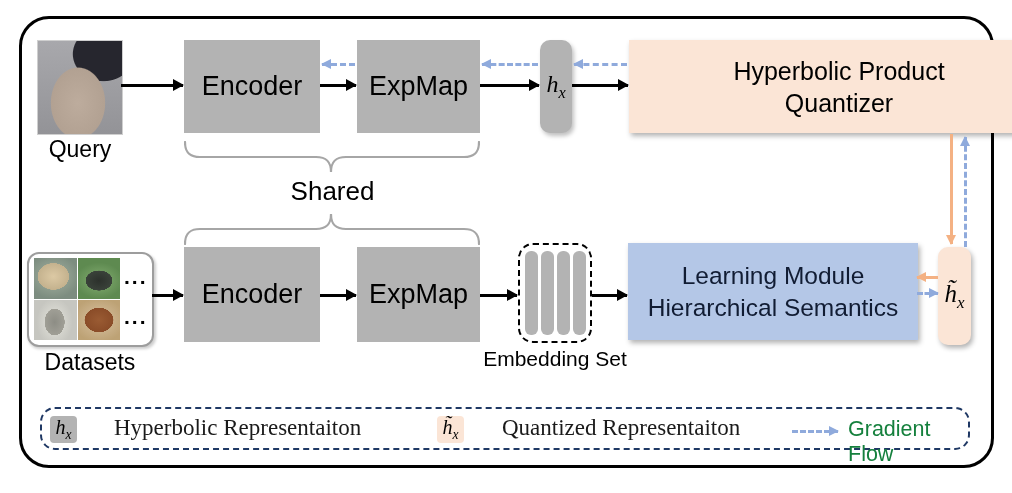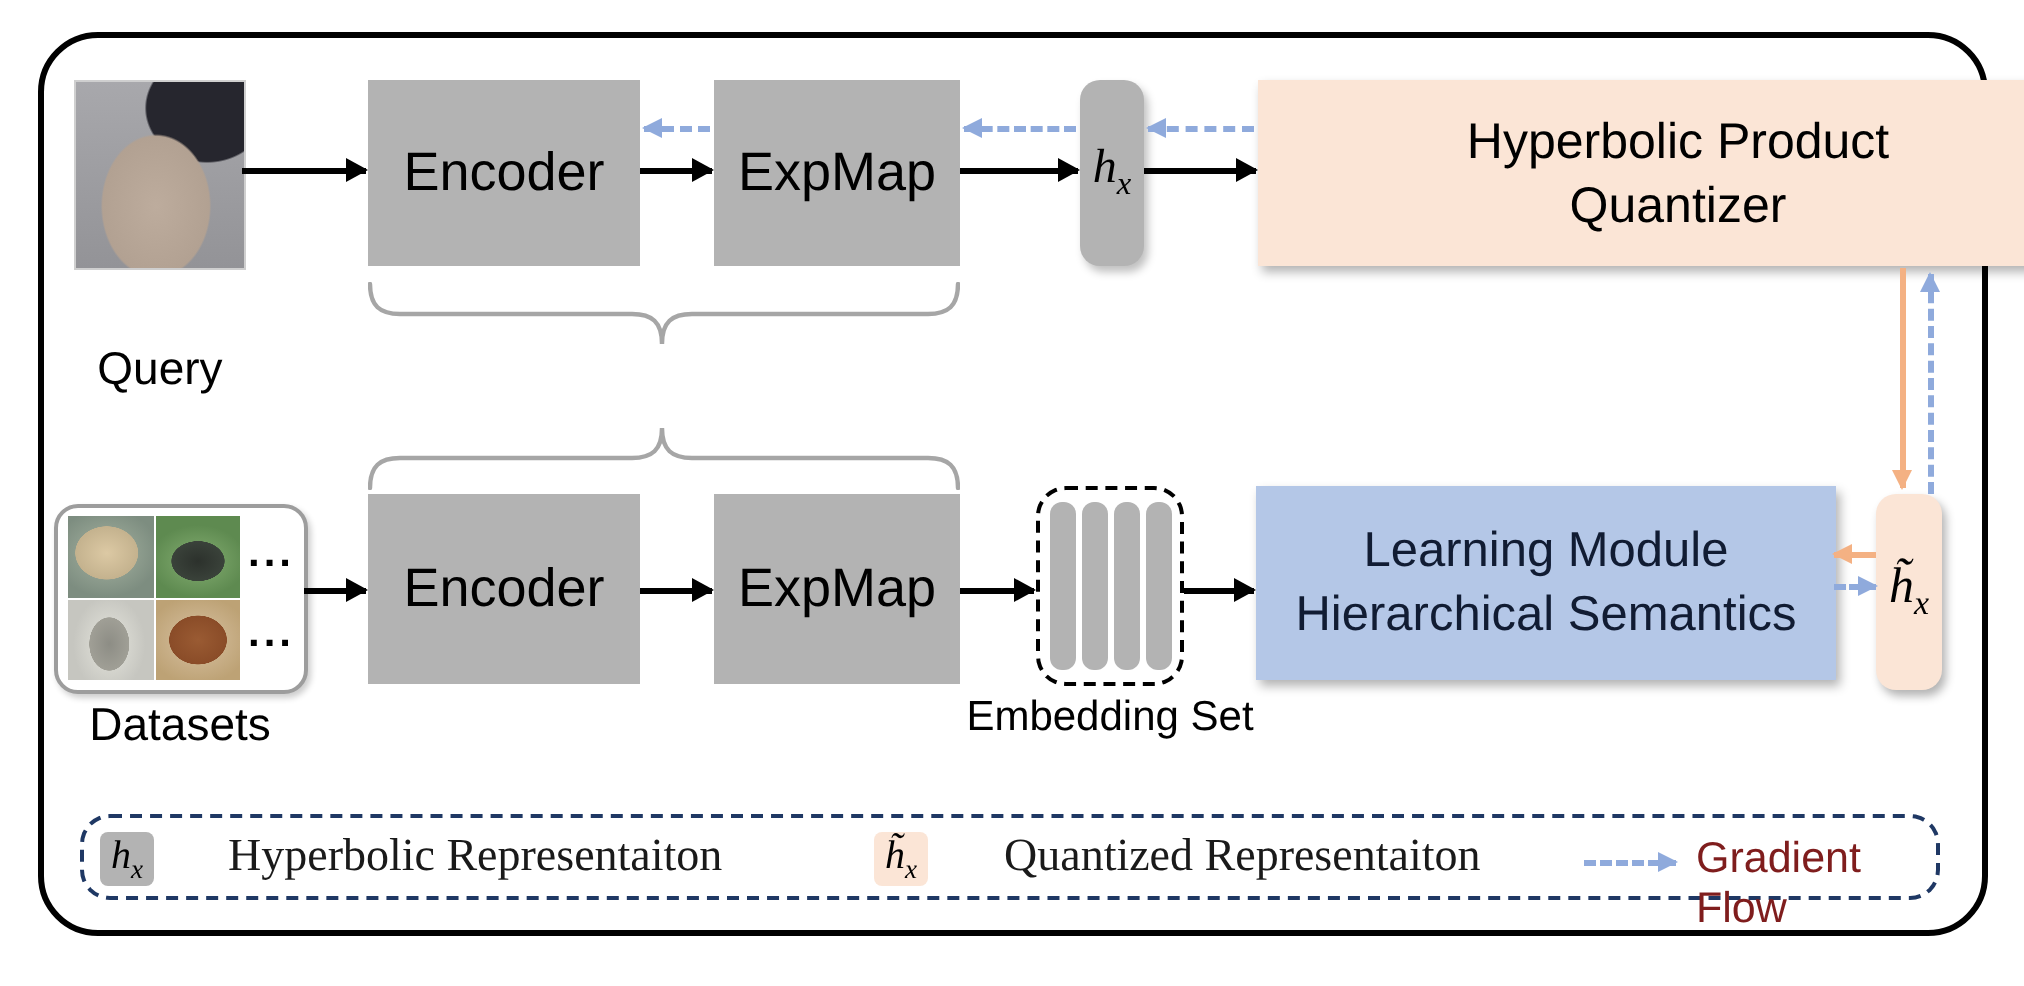--- a/index.html
+++ b/index.html
@@ -83,31 +83,31 @@
 
   
   .brace{position:absolute;}
 
   
   .legend{left:40px;top:407px;width:930px;height:43px;border:2.5px dashed var(--legend-border);
     border-radius:15px;box-sizing:border-box;}
   .chip{position:absolute;top:7px;width:27px;height:27px;border-radius:4px;display:flex;
     align-items:center;justify-content:center;font-size:20px;}
   .ltext{position:absolute;top:6px;font-family:"Liberation Serif",serif;font-size:23px;color:#1a1a1a;margin-left:32px;}
-  .lsans{position:absolute;top:8px;font-family:"Liberation Sans",sans-serif;font-size:21.5px;color:#7f1d1d;}
+  .lsans{position:absolute;top:8px;font-family:"Liberation Sans",sans-serif;font-size:21.5px;color:#15803d;}
 </style>
 </head>
 <body>
 
 <div class="canvas">
 
   <div class="abs frame"></div>
 
   <div class="abs query-img"></div>
-  <div class="abs lab" style="left:25px;top:136px;width:110px;margin-top:35px;">Query</div>
+  <div class="abs lab" style="left:25px;top:136px;width:110px;">Query</div>
 
   <div class="abs gbox" style="left:184px;top:40px;width:136px;height:93px;">
     <span>Encoder</span>
   </div>
 
   <div class="abs gbox" style="left:357px;top:40px;width:123px;height:93px;">
     <span>ExpMap</span>
   </div>
 
   <div class="abs gbox pill" style="left:540px;top:40px;width:32px;height:93px;font-size:24px;">
@@ -124,20 +124,21 @@
   <div class="abs ah" style="left:480px;top:84px;width:59px;"></div>
   <div class="abs ah" style="left:572px;top:84px;width:56px;"></div>
 
   <div class="abs adl" style="left:322px;top:63px;width:33px;"></div>
   <div class="abs adl" style="left:482px;top:63px;width:56px;"></div>
   <div class="abs adl" style="left:574px;top:63px;width:53px;"></div>
 
   <svg class="brace" style="left:184px;top:141px;" width="296" height="34" viewBox="0 0 296 34">
     <path d="M1,1 C1,12 6,16 16,16 L132,16 C142,16 147,20 147,31 C147,20 152,16 162,16 L280,16 C290,16 295,12 295,1" fill="none" stroke="var(--brace-gray)" stroke-width="2.2" stroke-linecap="round"></path>
   </svg>
+  <div class="abs lab" style="left:260px;top:176px;width:145px;font-size:26px;">Shared</div>
   <svg class="brace" style="left:184px;top:211px;" width="296" height="34" viewBox="0 0 296 34">
     <path d="M1,33 C1,22 6,18 16,18 L132,18 C142,18 147,14 147,3 C147,14 152,18 162,18 L280,18 C290,18 295,22 295,33" fill="none" stroke="var(--brace-gray)" stroke-width="2.2" stroke-linecap="round"></path>
   </svg>
 
   <div class="abs ds-box">
     <div class="ds-grid">
       <div class="ds-cell c1"></div>
       <div class="ds-cell c2"></div>
       <div class="ds-cell c3"></div>
       <div class="ds-cell c4"></div>

